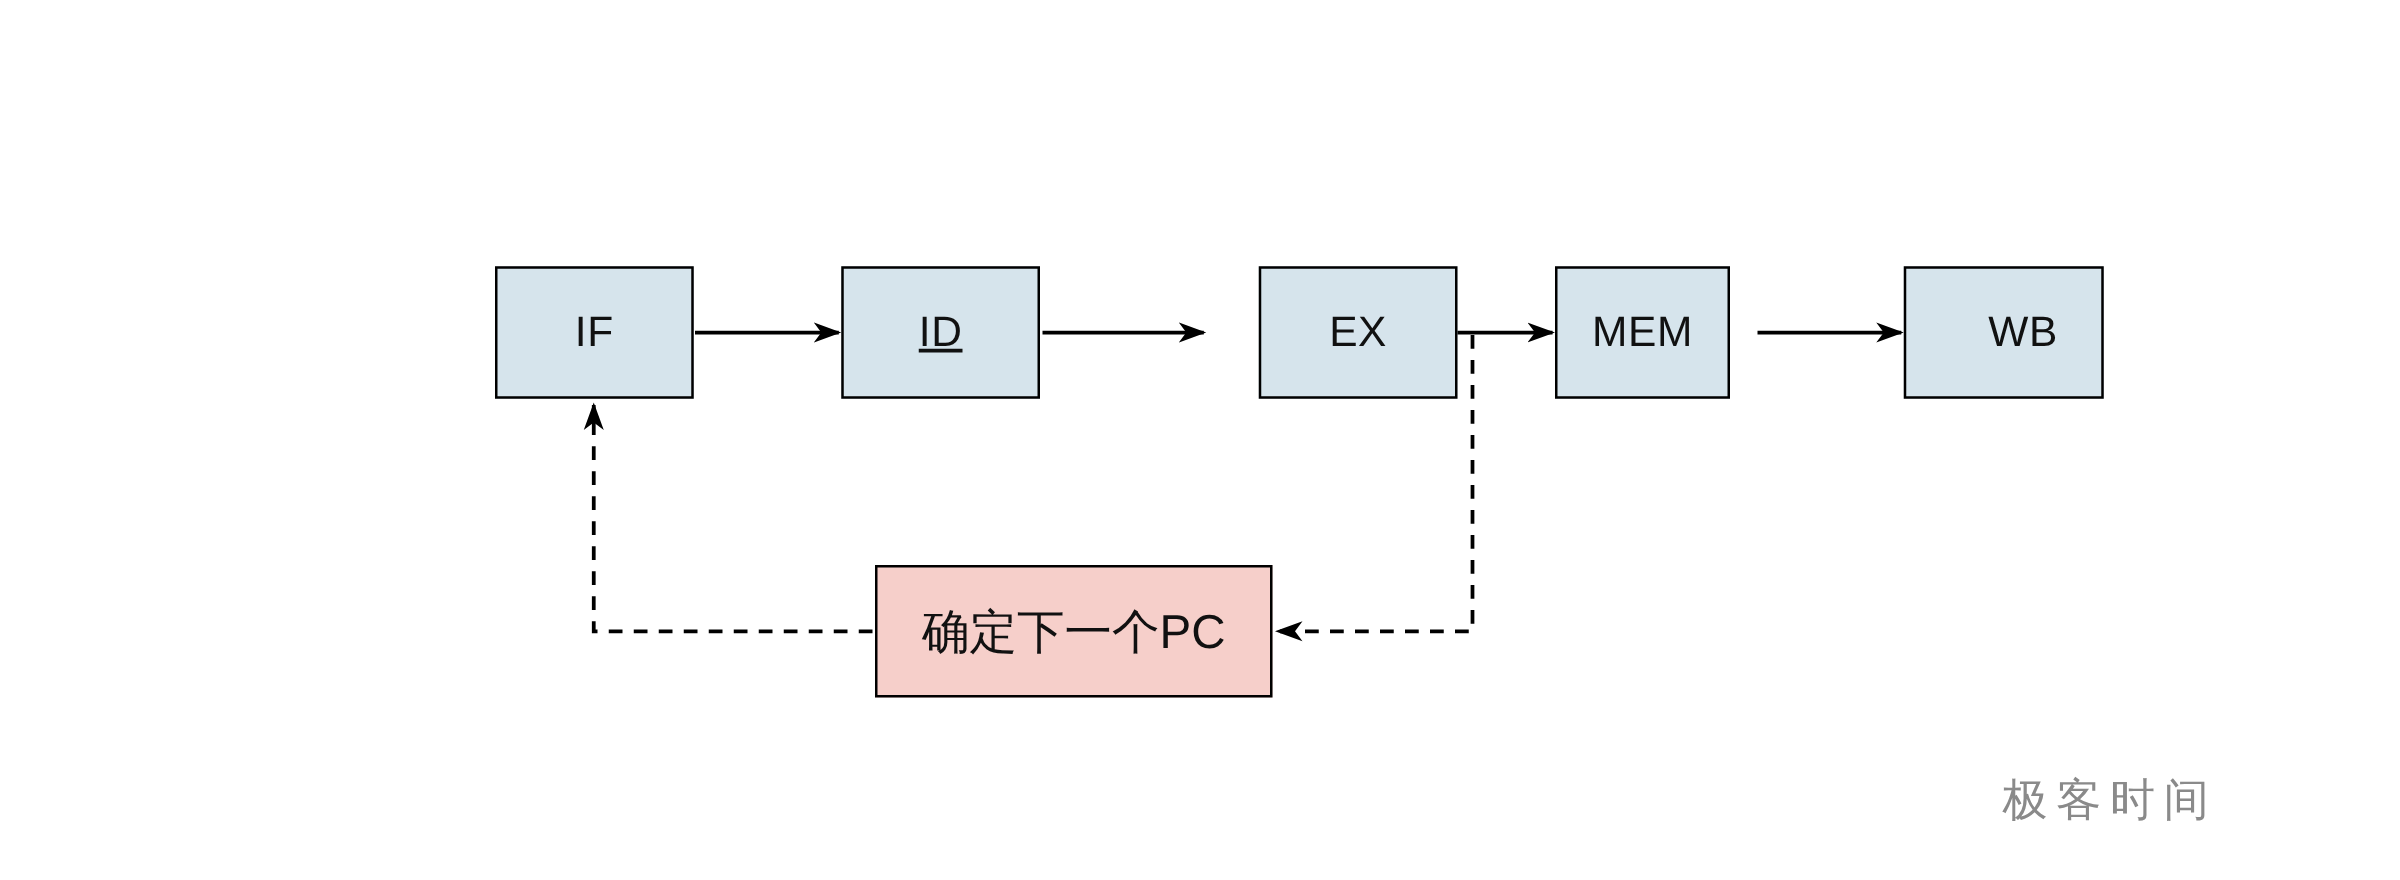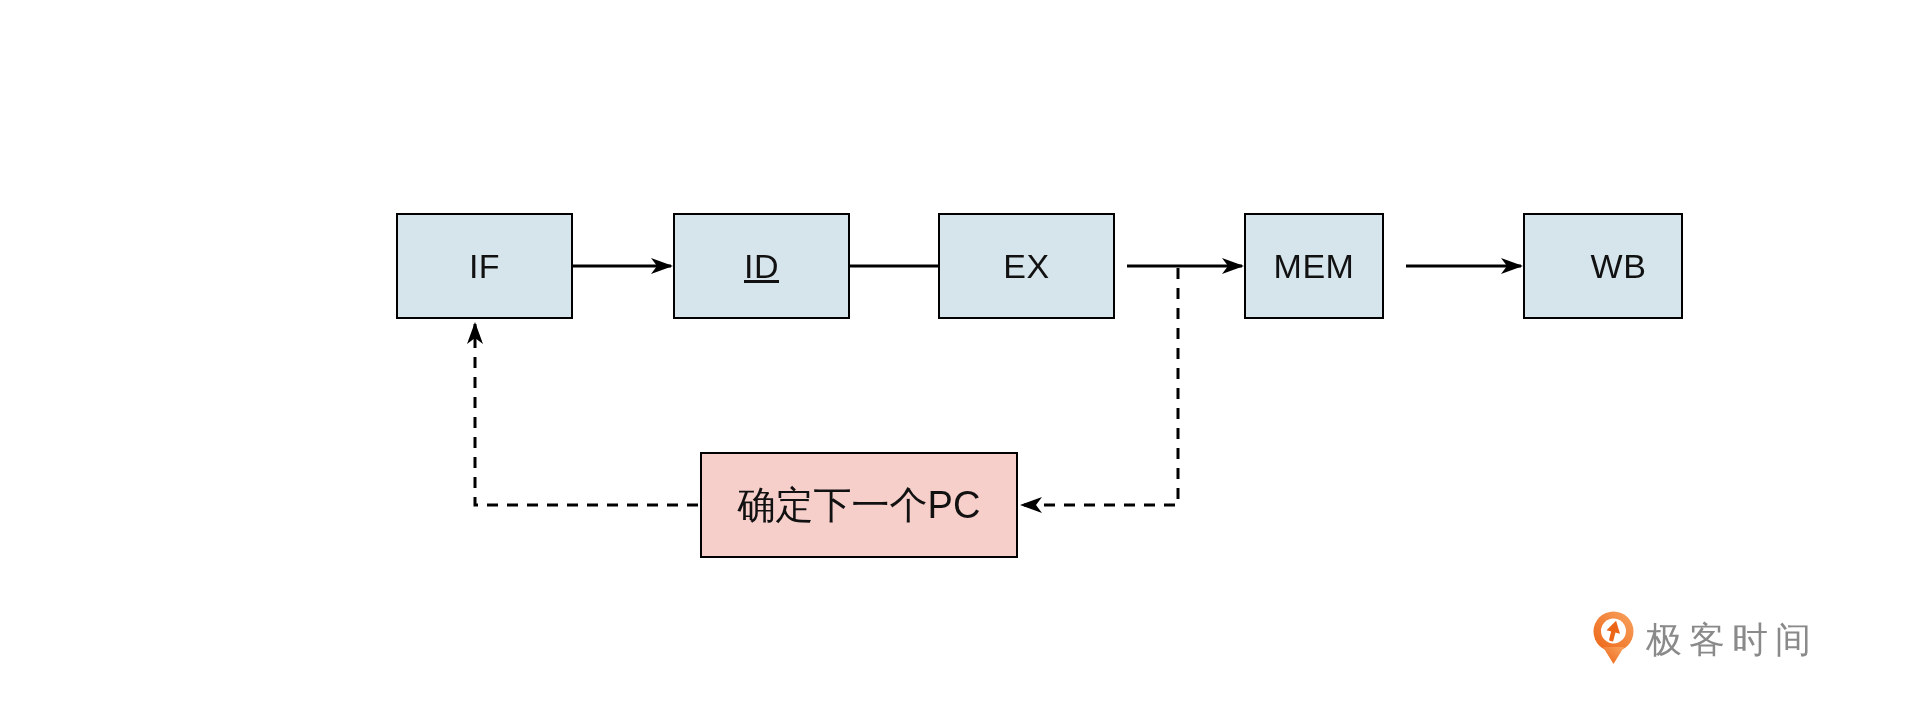--- a/index.html
+++ b/index.html
@@ -28,42 +28,42 @@
   }
   .connectors .solid{
     stroke:var(--connector);stroke-width:3;fill:none;
   }
   .connectors .dashed{
     stroke:var(--connector);stroke-width:3;fill:none;
     stroke-dasharray:11 9;
   }
   #ah path{fill:var(--connector);}
   .stage{
-    position:absolute;top:213px;width:177px;height:106px;
+    position:absolute;top:213px;width:159px;height:106px;
     background:var(--stage-fill);
     border:2.5px solid var(--stage-border);
     display:flex;align-items:center;justify-content:center;
     font-size:34px;color:var(--label-text);
     letter-spacing:0.5px;
   }
   .s-if{left:396px;}
   .s-id{left:673px;text-decoration:underline;}
-  .s-ex{left:938px;}
+  .s-ex{left:1007px;}
   .s-mem{left:1244px;width:140px;}
   .s-wb{left:1523px;width:160px;padding-left:31px;}
   .pcbox{
     position:absolute;left:700px;top:452px;width:318px;height:106px;
     background:var(--feedback-fill);
     border:2.5px solid var(--feedback-border);
     display:flex;align-items:center;justify-content:center;
     font-size:38px;color:var(--label-text);
   }
   .logo{
     position:absolute;left:1592px;top:610px;height:60px;
-    display:flex;align-items:flex-start;
+    display:flex;align-items:flex-end;flex-direction:column;
   }
   .logo-icon{display:block;}
   .logo-text{
     margin-left:10px;
     font-size:36px;
     letter-spacing:7px;
     color:var(--logo-text-gray);
     line-height:60px;
     white-space:nowrap;
   }

